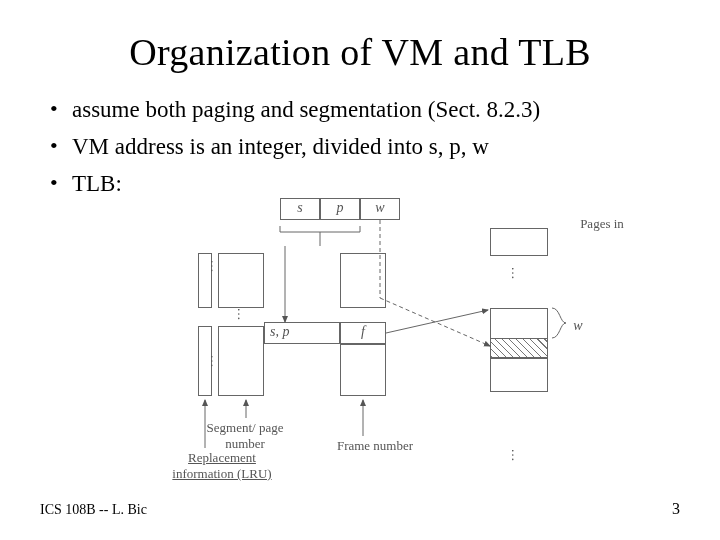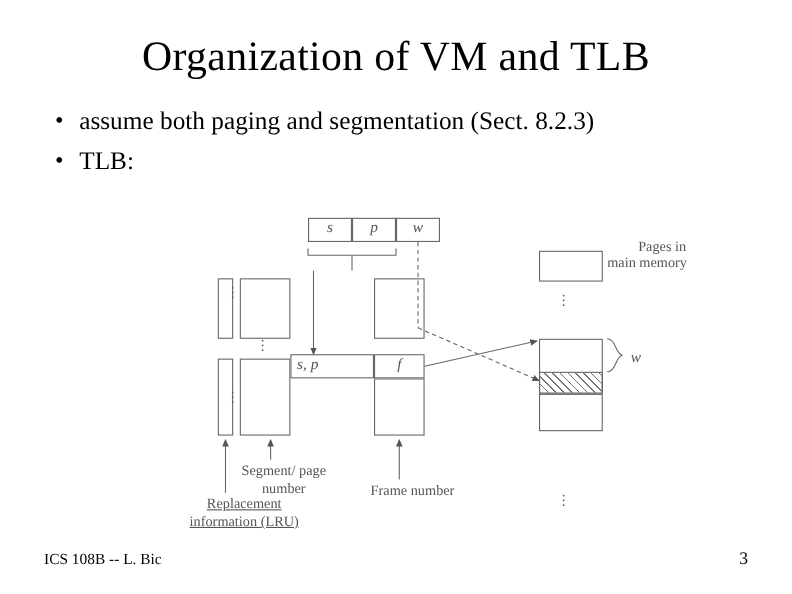--- a/index.html
+++ b/index.html
@@ -107,20 +107,21 @@
 </style>
 </head>
 <body>
 
 <div class="slide">
 
   <h1 class="title">Organization of VM and TLB</h1>
 
   <ul class="bullets">
     <li class="b1">assume both paging and segmentation (Sect. 8.2.3)</li>
+    <li>VM address is an integer, divided into s, p, w</li>
     <li>TLB:</li>
   </ul>
 
   <div class="diagram">
 
     <div class="dbox" style="left:100px; top:0; width:40px; height:22px;"></div>
     <div class="dlabel" style="left:100px; top:2px; width:40px;">s</div>
 
     <div class="dbox" style="left:140px; top:0; width:40px; height:22px;"></div>
     <div class="dlabel" style="left:140px; top:2px; width:40px;">p</div>
@@ -148,25 +149,24 @@
 
     <div class="dbox" style="left:310px; top:30px; width:58px; height:28px;"></div>
     <div class="dlabel sm" style="left:326px; top:67px; width:20px; transform: rotate(90deg);">…</div>
 
     <div class="dbox" style="left:310px; top:110px; width:58px; height:50px;"></div>
     <div class="hatch" style="left:310px; top:140px; width:58px; height:20px;"></div>
     <div class="dbox" style="left:310px; top:160px; width:58px; height:34px;"></div>
     <div class="dlabel sm" style="left:326px; top:249px; width:20px; transform: rotate(90deg);">…</div>
 
     <div class="dlabel sm" style="left:372px; top:18px; width:100px; text-align:center; font-style:normal;">Pages in</div>
-    <div class="dlabel sm" style="left:372px; top:33px; width:110px; text-align:left; font-style:normal;">main memory</div>
 
     <div class="dlabel" style="left:388px; top:120px; width:20px;">w</div>
 
-    <div class="dlabel sm" style="left:38px; top:222px; width:80px; font-style:normal;">Segment/&nbsp;page number</div>
+    <div class="dlabel sm" style="left:25px; top:222px; width:80px; font-style:normal;">Segment/&nbsp;page number</div>
     <div class="dlabel sm" style="left:-18px; top:252px; width:120px; font-style:normal; text-align:center;text-decoration:underline;">Replacement information (LRU)</div>
     <div class="dlabel sm" style="left:140px; top:240px; width:110px; font-style:normal;">Frame number</div>
 
     <svg class="overlay" viewBox="0 0 480 300">
       <defs>
         <marker id="arr" markerWidth="7" markerHeight="7" refX="6" refY="3" orient="auto">
           <path d="M0,0 L7,3 L0,6 Z" fill="#555"></path>
         </marker>
       </defs>
 

